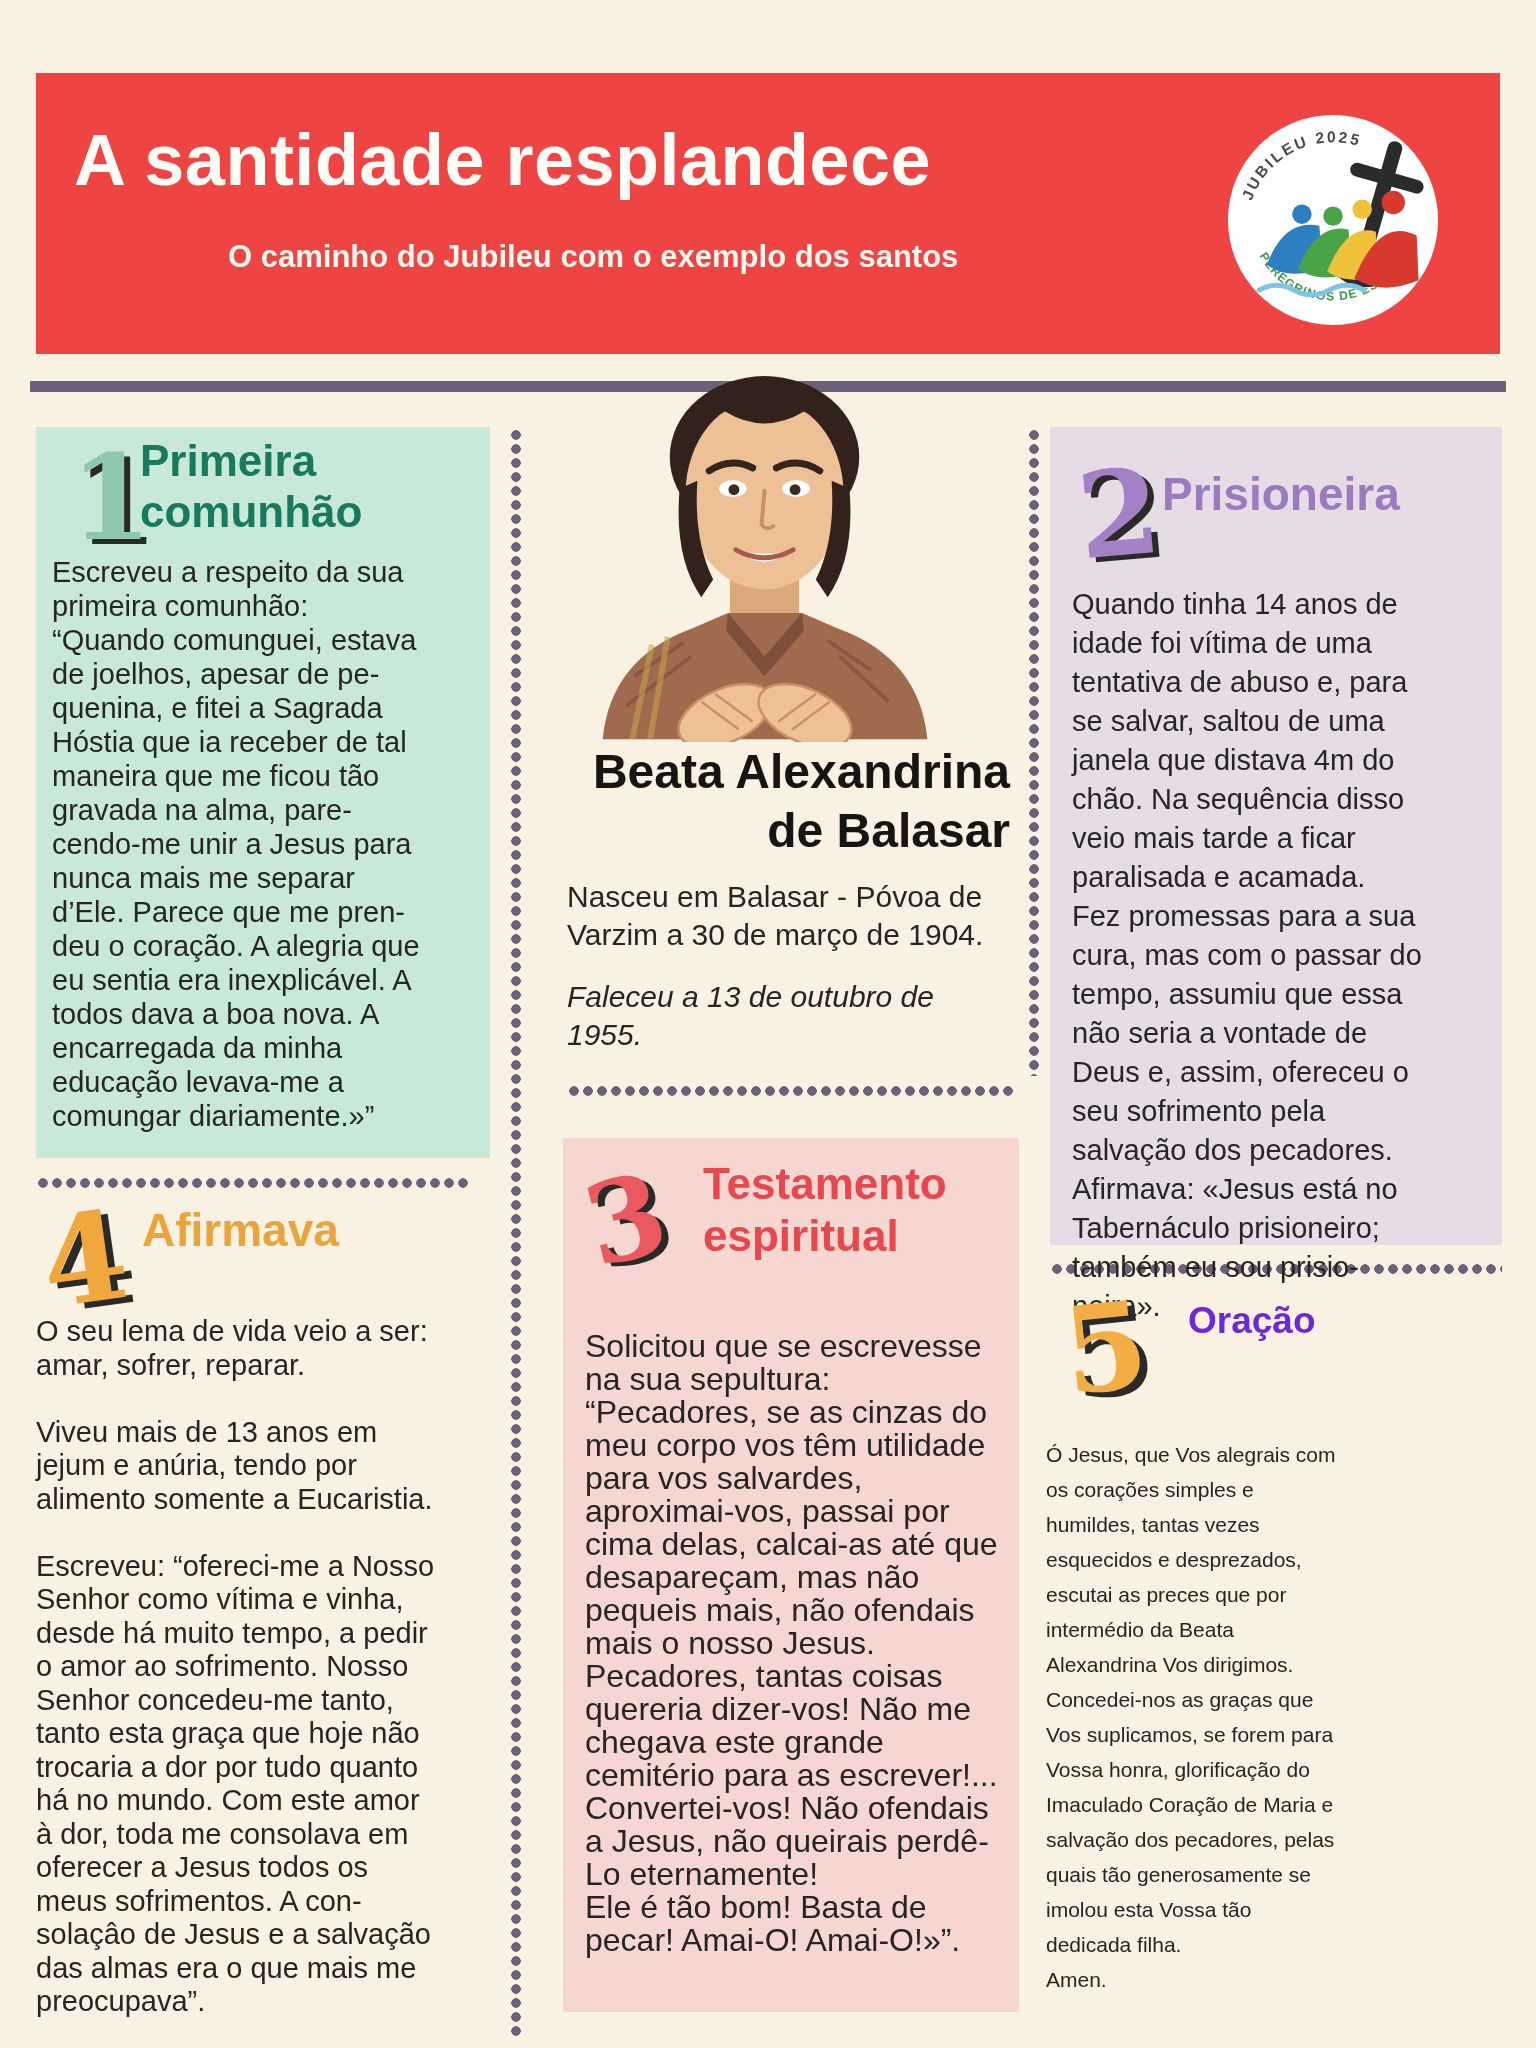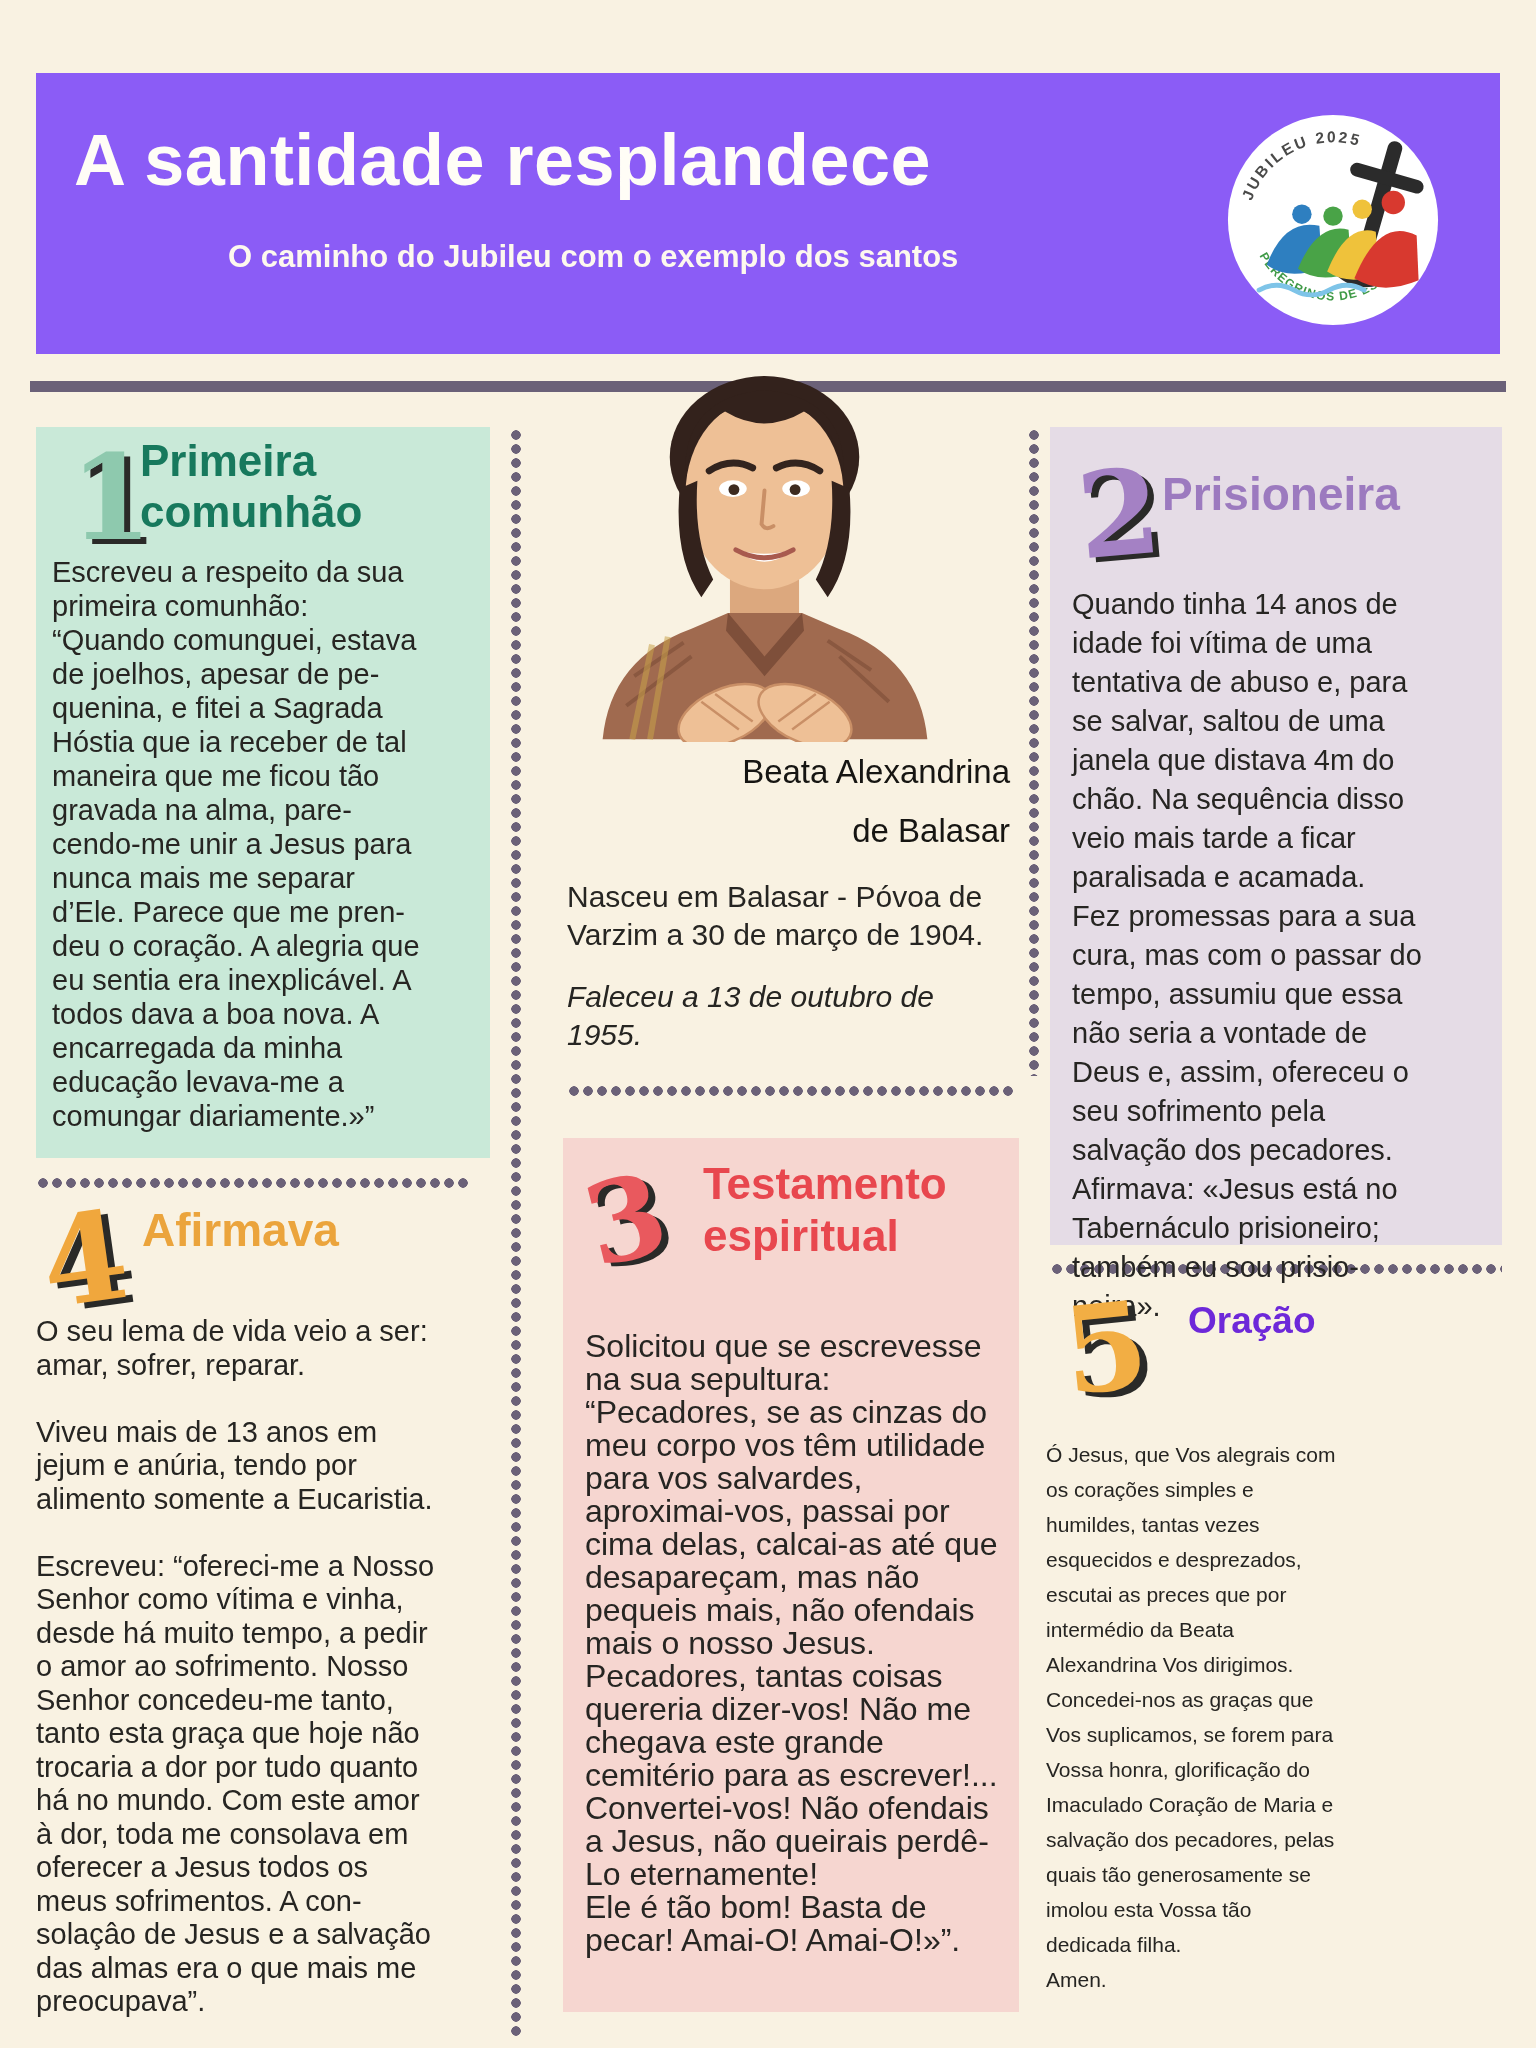--- a/index.html
+++ b/index.html
@@ -1,20 +1,20 @@
 <!DOCTYPE html>
 <html><head>
 <meta charset="utf-8">
 <style>
   html,body{margin:0;padding:0;background:#e8e2d4;}
   .page{position:relative;width:1536px;height:2048px;background:#f9f2e2;
         font-family:"Liberation Sans",sans-serif;color:#262522;overflow:hidden;}
 
   
-  .header{position:absolute;left:36px;top:73px;width:1464px;height:281px;background:#8b5cf6;}
+  .header{position:absolute;left:36px;top:73px;width:1464px;height:281px;background:#ef4444;}
   .header-title{position:absolute;left:38px;top:46px;font-size:72px;font-weight:700;
                 color:#fffdf6;letter-spacing:.5px;white-space:nowrap;}
   .header-sub{position:absolute;left:192px;top:166px;font-size:31px;font-weight:700;color:#fdf8ee;white-space:nowrap;}
   .logo{position:absolute;top:40px;right:60px;width:214px;height:214px;}
 
   .solid-divider{position:absolute;left:30px;top:381px;width:1476px;height:11px;background:#6b6178;}
 
   
   .hdots{position:absolute;height:10px;background-image:radial-gradient(circle,#6b6178 4.5px,transparent 5px);
          background-size:14px 10px;background-repeat:repeat-x;}
@@ -56,21 +56,21 @@
   #sec4-title{position:absolute;left:142px;top:1203px;font-size:46px;font-weight:700;color:#eba43c;}
   #sec4-body{position:absolute;left:36px;top:1315px;width:472px;font-size:29px;line-height:33.5px;white-space:pre-line;}
 
   #sec5-num{left:1064px;top:1288px;font-size:120px;color:#f2ae44;transform:rotate(-6deg);}
   #sec5-title{position:absolute;left:1188px;top:1300px;font-size:37px;font-weight:700;color:#6d28d9;}
   #sec5-body{position:absolute;left:1046px;top:1430px;width:472px;font-size:21px;line-height:35px;white-space:pre-line;margin-top:7px;}
 
   
   .portrait{position:absolute;left:575px;top:328px;width:380px;height:414px;}
   .person-name{position:absolute;left:560px;top:742px;width:450px;text-align:right;
-               font-size:33px;line-height:59px;font-weight:400;white-space:pre-line;color:#161512;}
+               font-size:48px;line-height:59px;font-weight:700;white-space:pre-line;color:#161512;}
   .person-birth{position:absolute;left:567px;top:878px;width:452px;font-size:30px;line-height:38px;white-space:pre-line;}
   .person-death{position:absolute;left:567px;top:978px;width:452px;font-size:30px;line-height:38px;white-space:pre-line;font-style:italic;}
 </style>
 </head>
 <body>
 
 <div class="page">
 
   <div class="header">
     <div class="header-title">A santidade resplandece</div>

